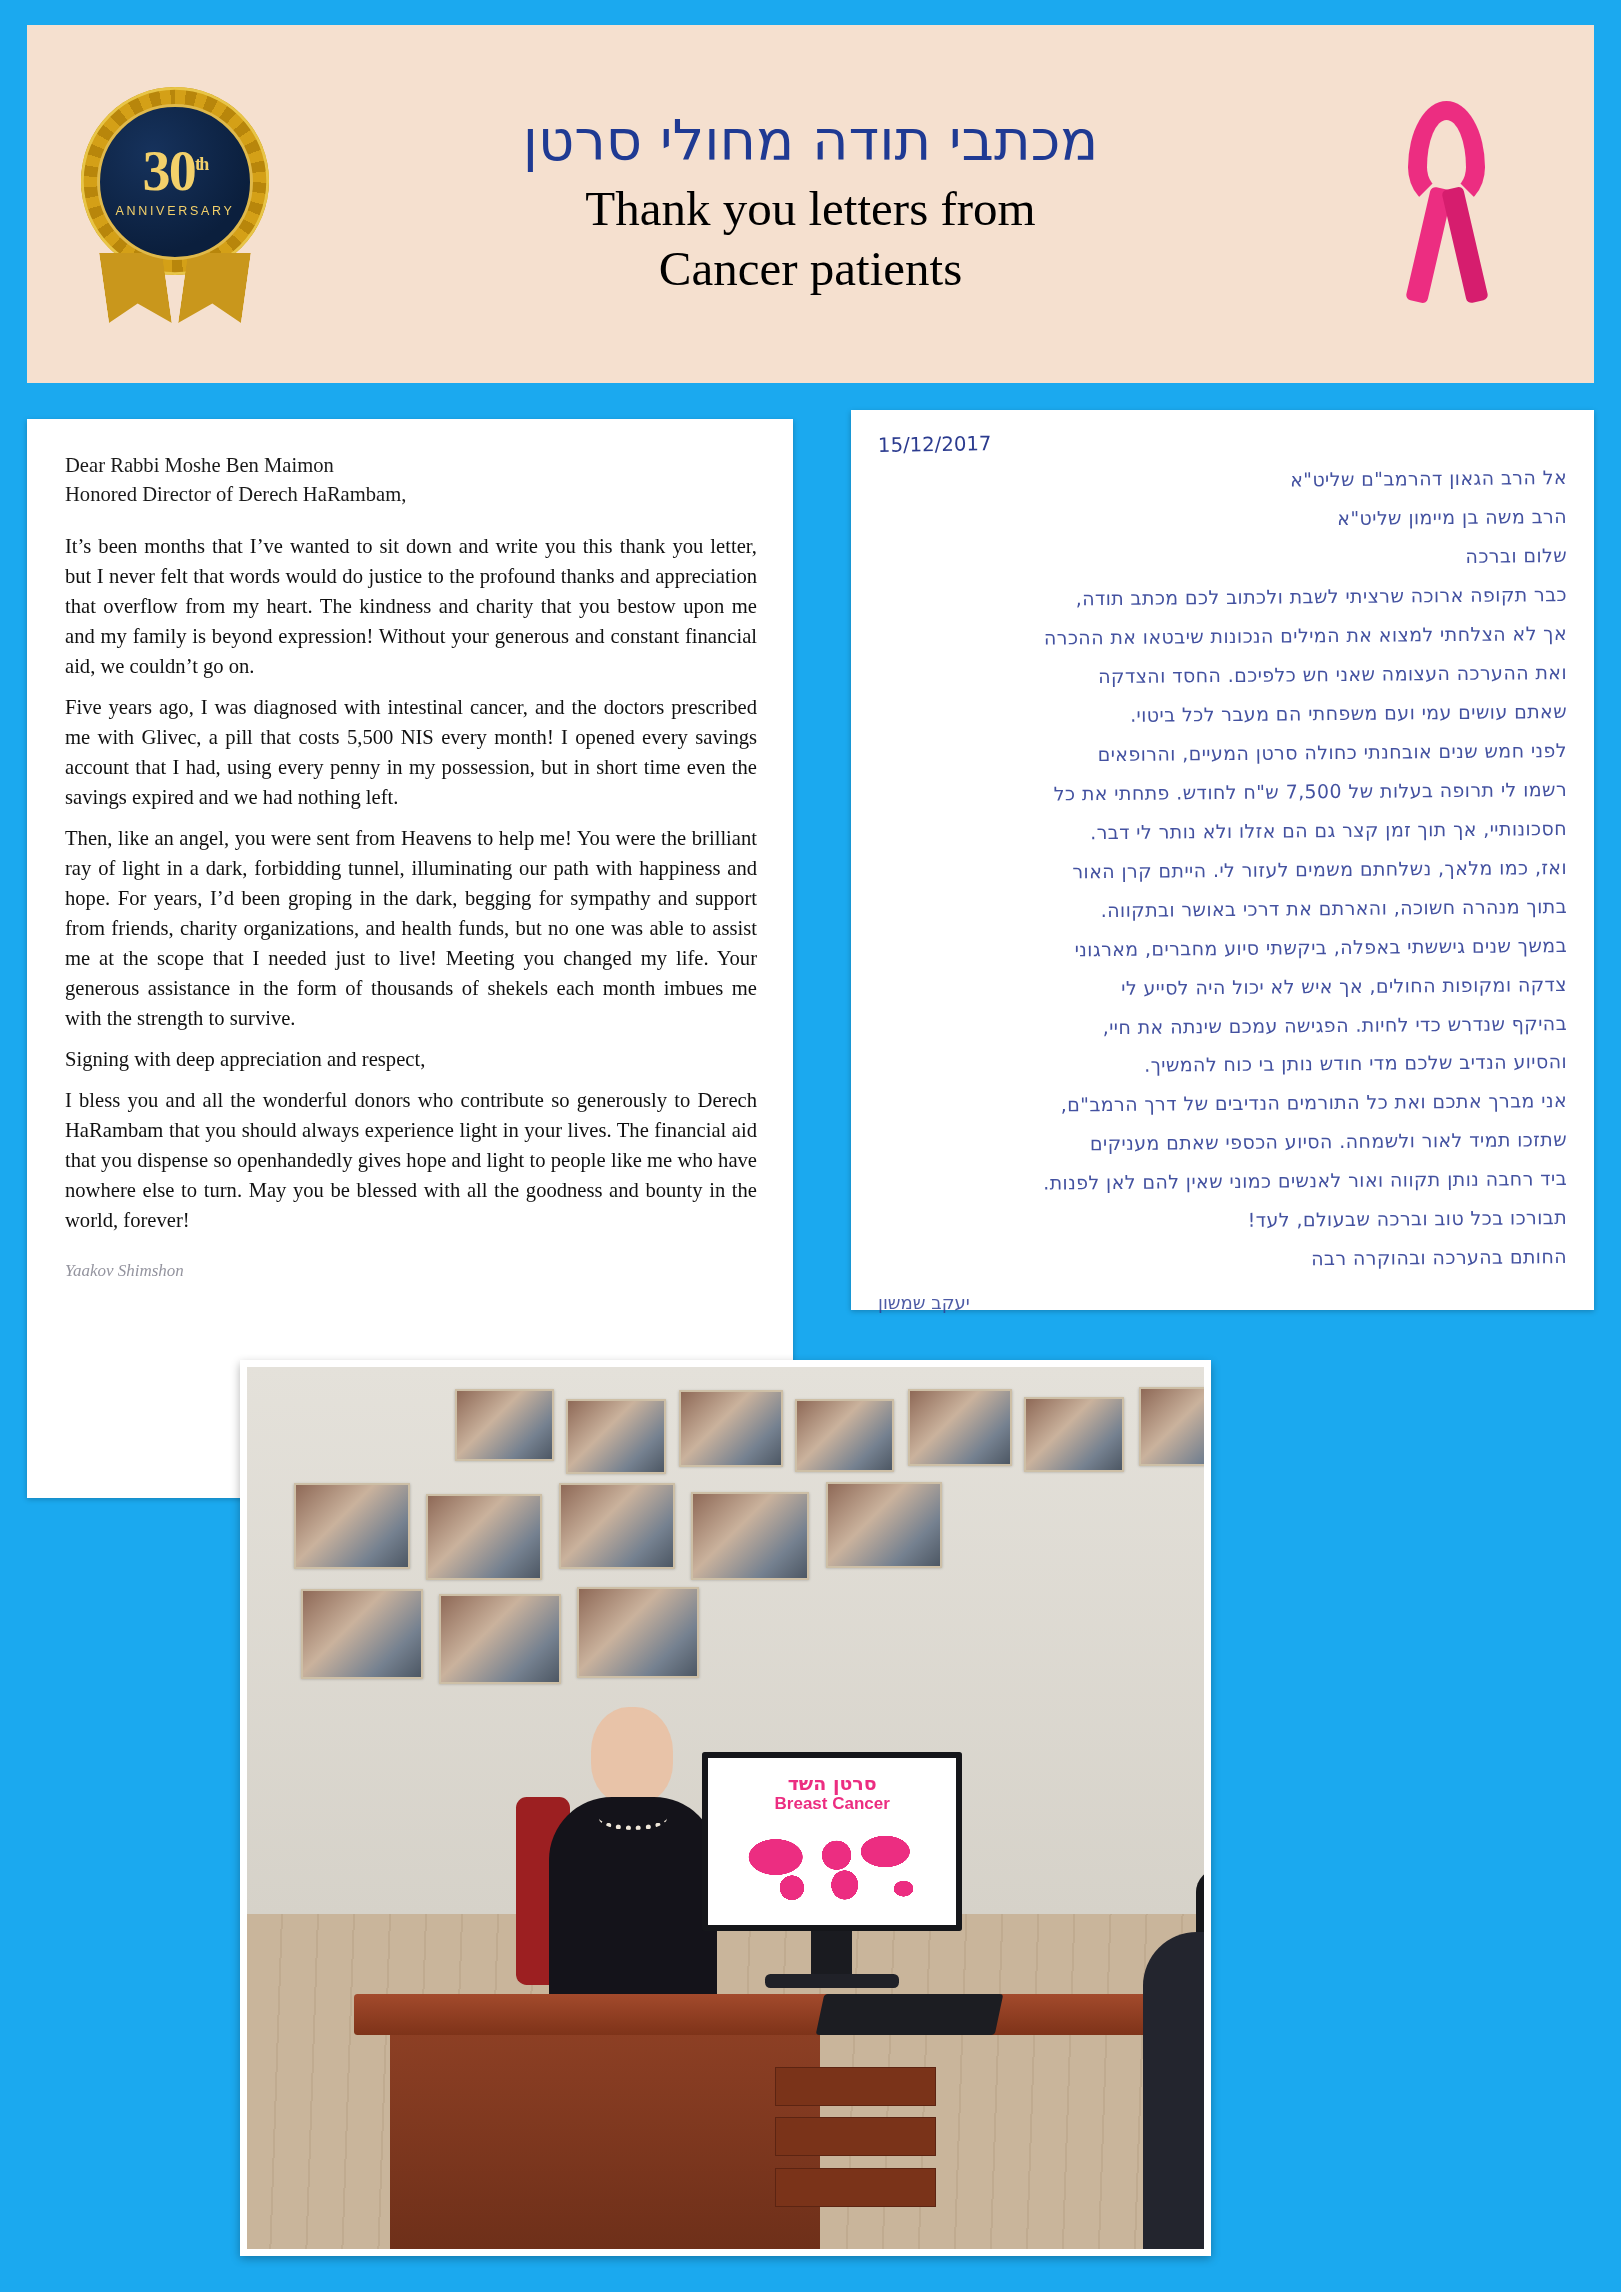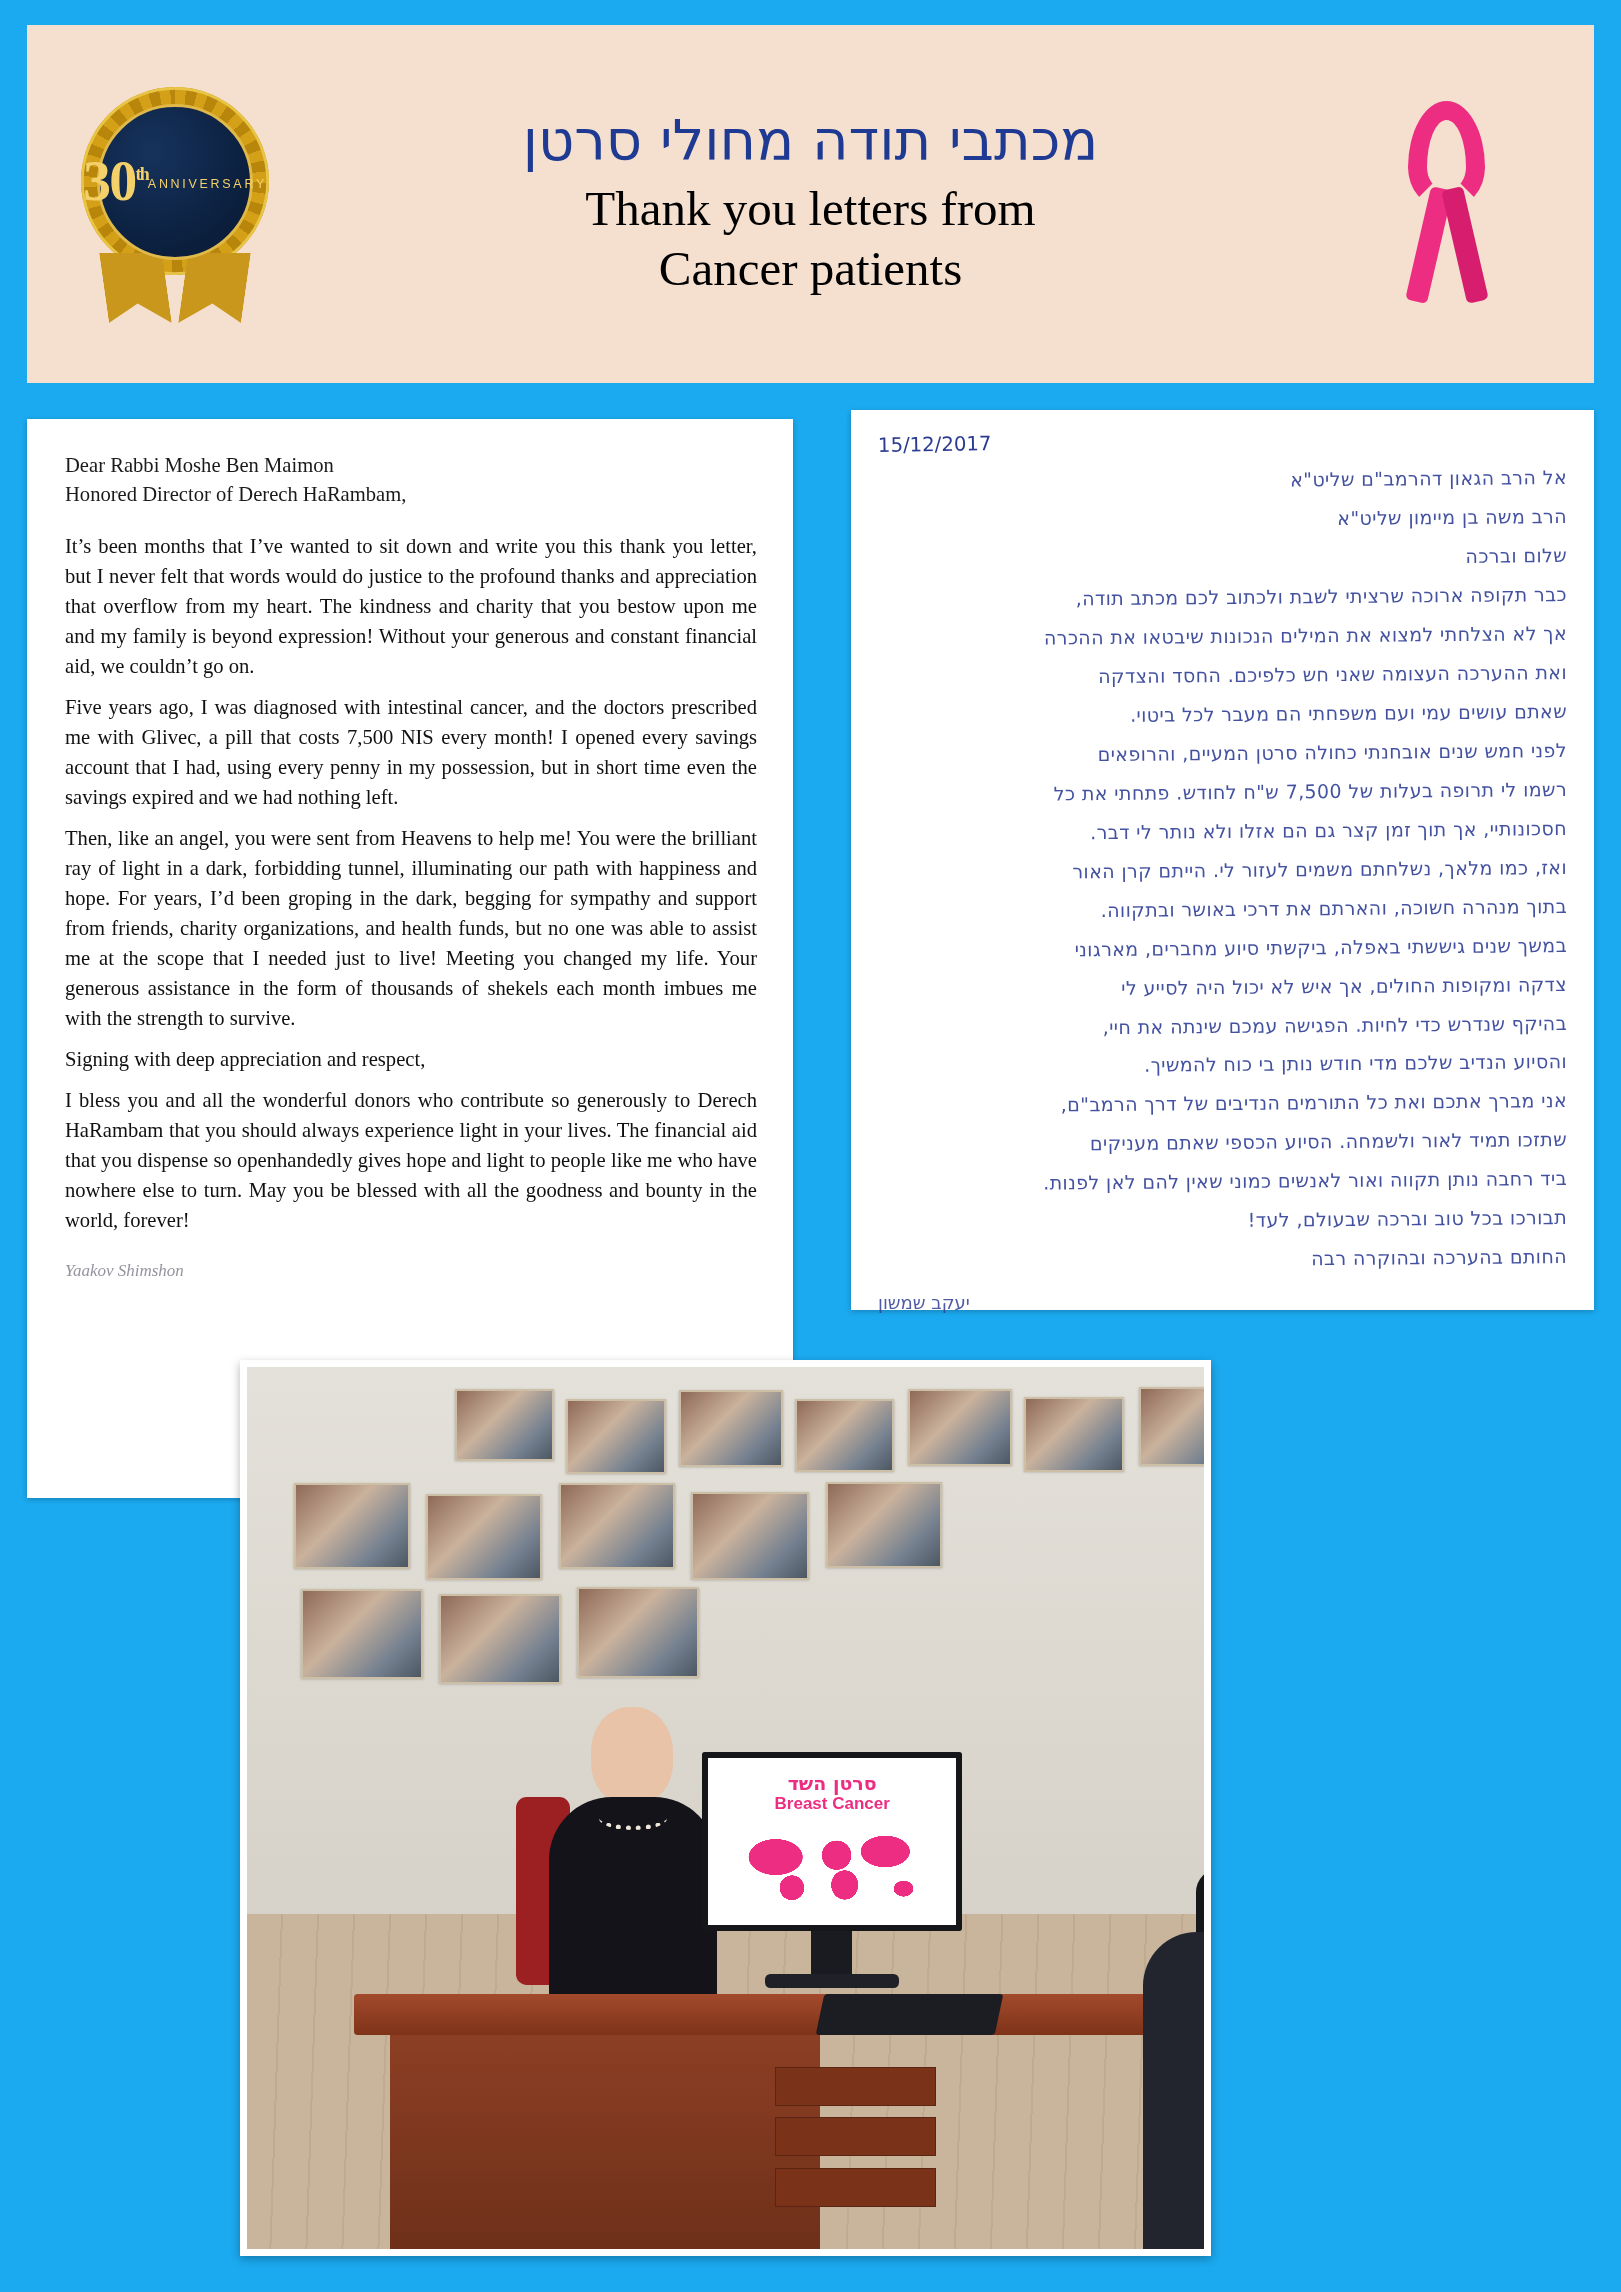--- a/index.html
+++ b/index.html
@@ -49,21 +49,21 @@
     box-shadow: 0 0 0 2.7px #e8c547 inset;
   }
   .seal-inner {
     position: absolute;
     left: 27px; top: 18px;
     width: 156px; height: 156px;
     border-radius: 50%;
     background: radial-gradient(circle at 35% 30%, #16325c, #0b1f3d 70%);
     border: 3.6px solid #e0b94a;
     display: flex;
-    flex-direction: row;
+    flex-direction: column;
     align-items: center;
     justify-content: center;
     color: #f0cf6a;
   }
   .seal-30 {
     font-size: 56px;
     font-weight: bold;
     letter-spacing: -1.8px;
     line-height: 0.95;
     font-family: "Liberation Serif", serif;
@@ -423,21 +423,21 @@
 
 <div class="letters-row">
 
   <div class="letter-card letter-en">
     <div class="salutation">
       <div>Dear Rabbi Moshe Ben Maimon</div>
       <div>Honored Director of Derech HaRambam,</div>
     </div>
     <div class="letter-body" style="margin-top:23px;">
       <p>It’s been months that I’ve wanted to sit down and write you this thank you letter, but I never felt that words would do justice to the profound thanks and appreciation that overflow from my heart. The kindness and charity that you bestow upon me and my family is beyond expression! Without your generous and constant financial aid, we couldn’t go on.</p>
-      <p>Five years ago, I was diagnosed with intestinal cancer, and the doctors prescribed me with Glivec, a pill that costs 7,500 NIS every month! I opened every savings account that I had, using every penny in my possession, but in short time even the savings expired and we had nothing left.</p>
+      <p>Five years ago, I was diagnosed with intestinal cancer, and the doctors prescribed me with Glivec, a pill that costs 5,500 NIS every month! I opened every savings account that I had, using every penny in my possession, but in short time even the savings expired and we had nothing left.</p>
       <p>Then, like an angel, you were sent from Heavens to help me! You were the brilliant ray of light in a dark, forbidding tunnel, illuminating our path with happiness and hope. For years, I’d been groping in the dark, begging for sympathy and support from friends, charity organizations, and health funds, but no one was able to assist me at the scope that I needed just to live!  Meeting you changed my life. Your generous assistance in the form of thousands of shekels each month imbues me with the strength to survive.</p>
       <p>Signing with deep appreciation and respect,</p>
       <p>I bless you and all the wonderful donors who contribute so generously to Derech HaRambam that you should always experience light in your lives. The financial aid that you dispense so openhandedly gives hope and light to people like me who have nowhere else to turn. May you be blessed with all the goodness and bounty in the world, forever!</p>
     </div>
     <div class="sig">Yaakov Shimshon</div>
   </div>
 
   <div class="letter-card letter-he">
     <div class="hw-date">15/12/2017</div>
     <div class="hw-text">

